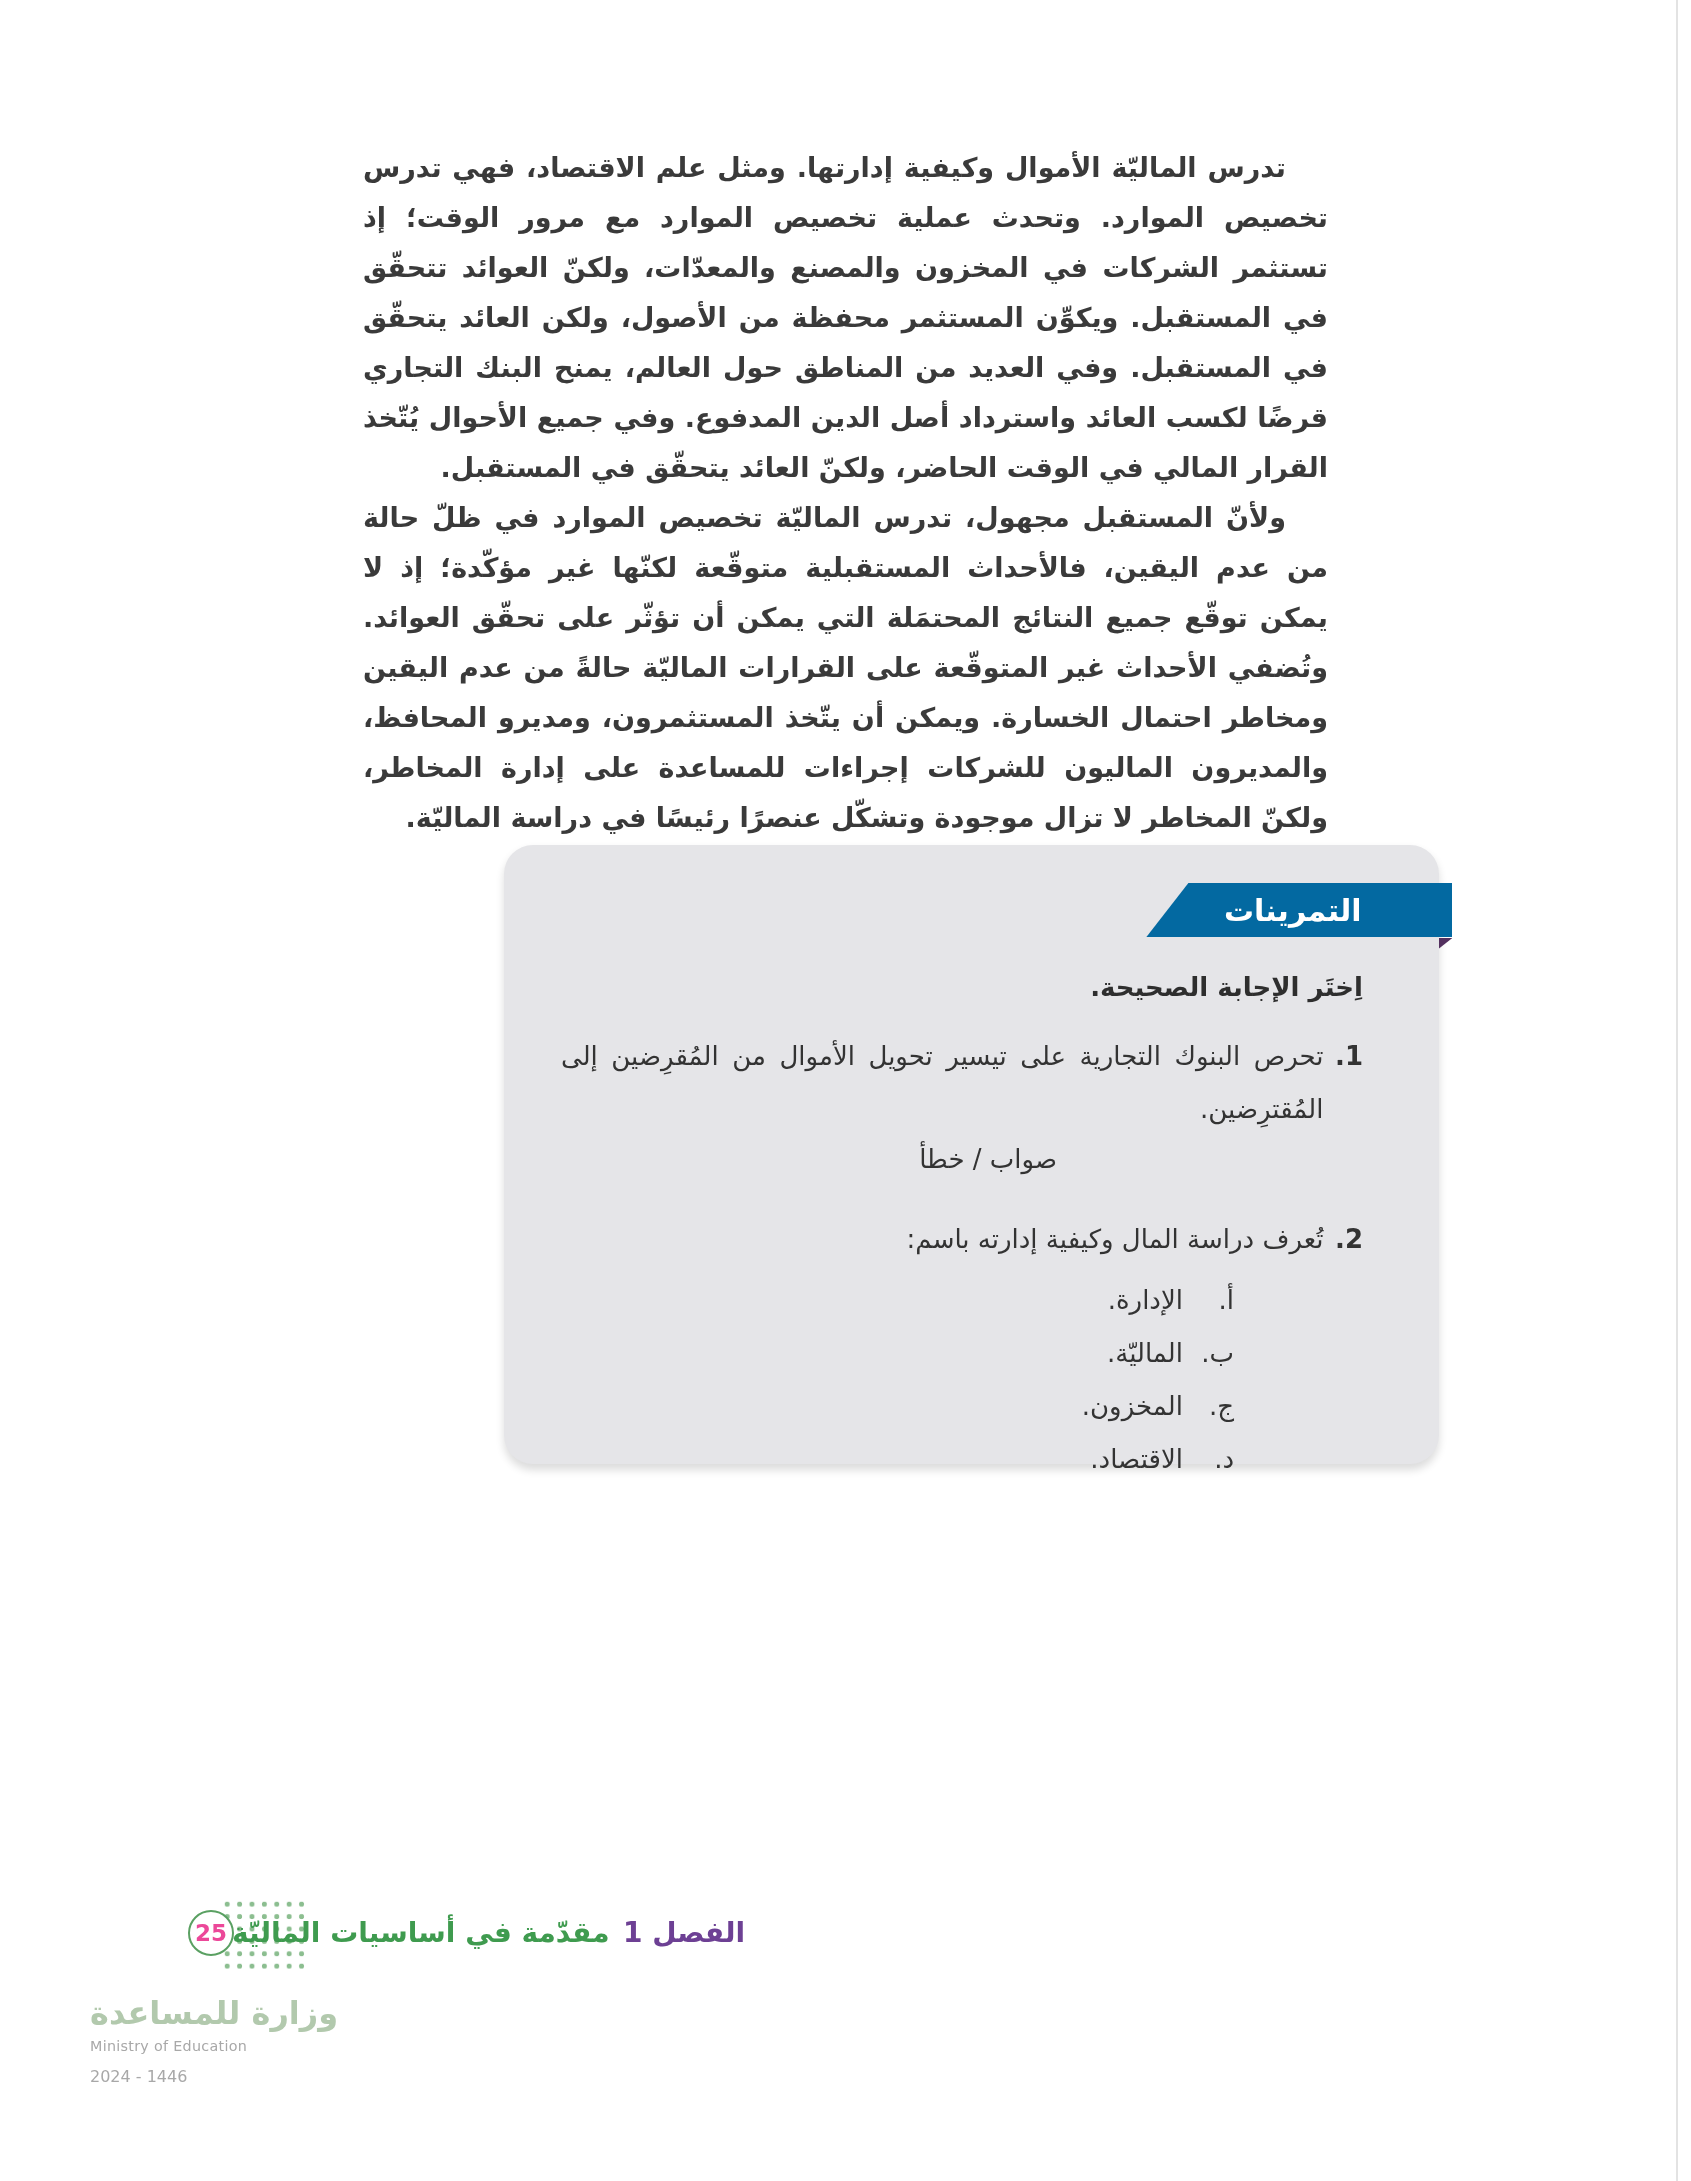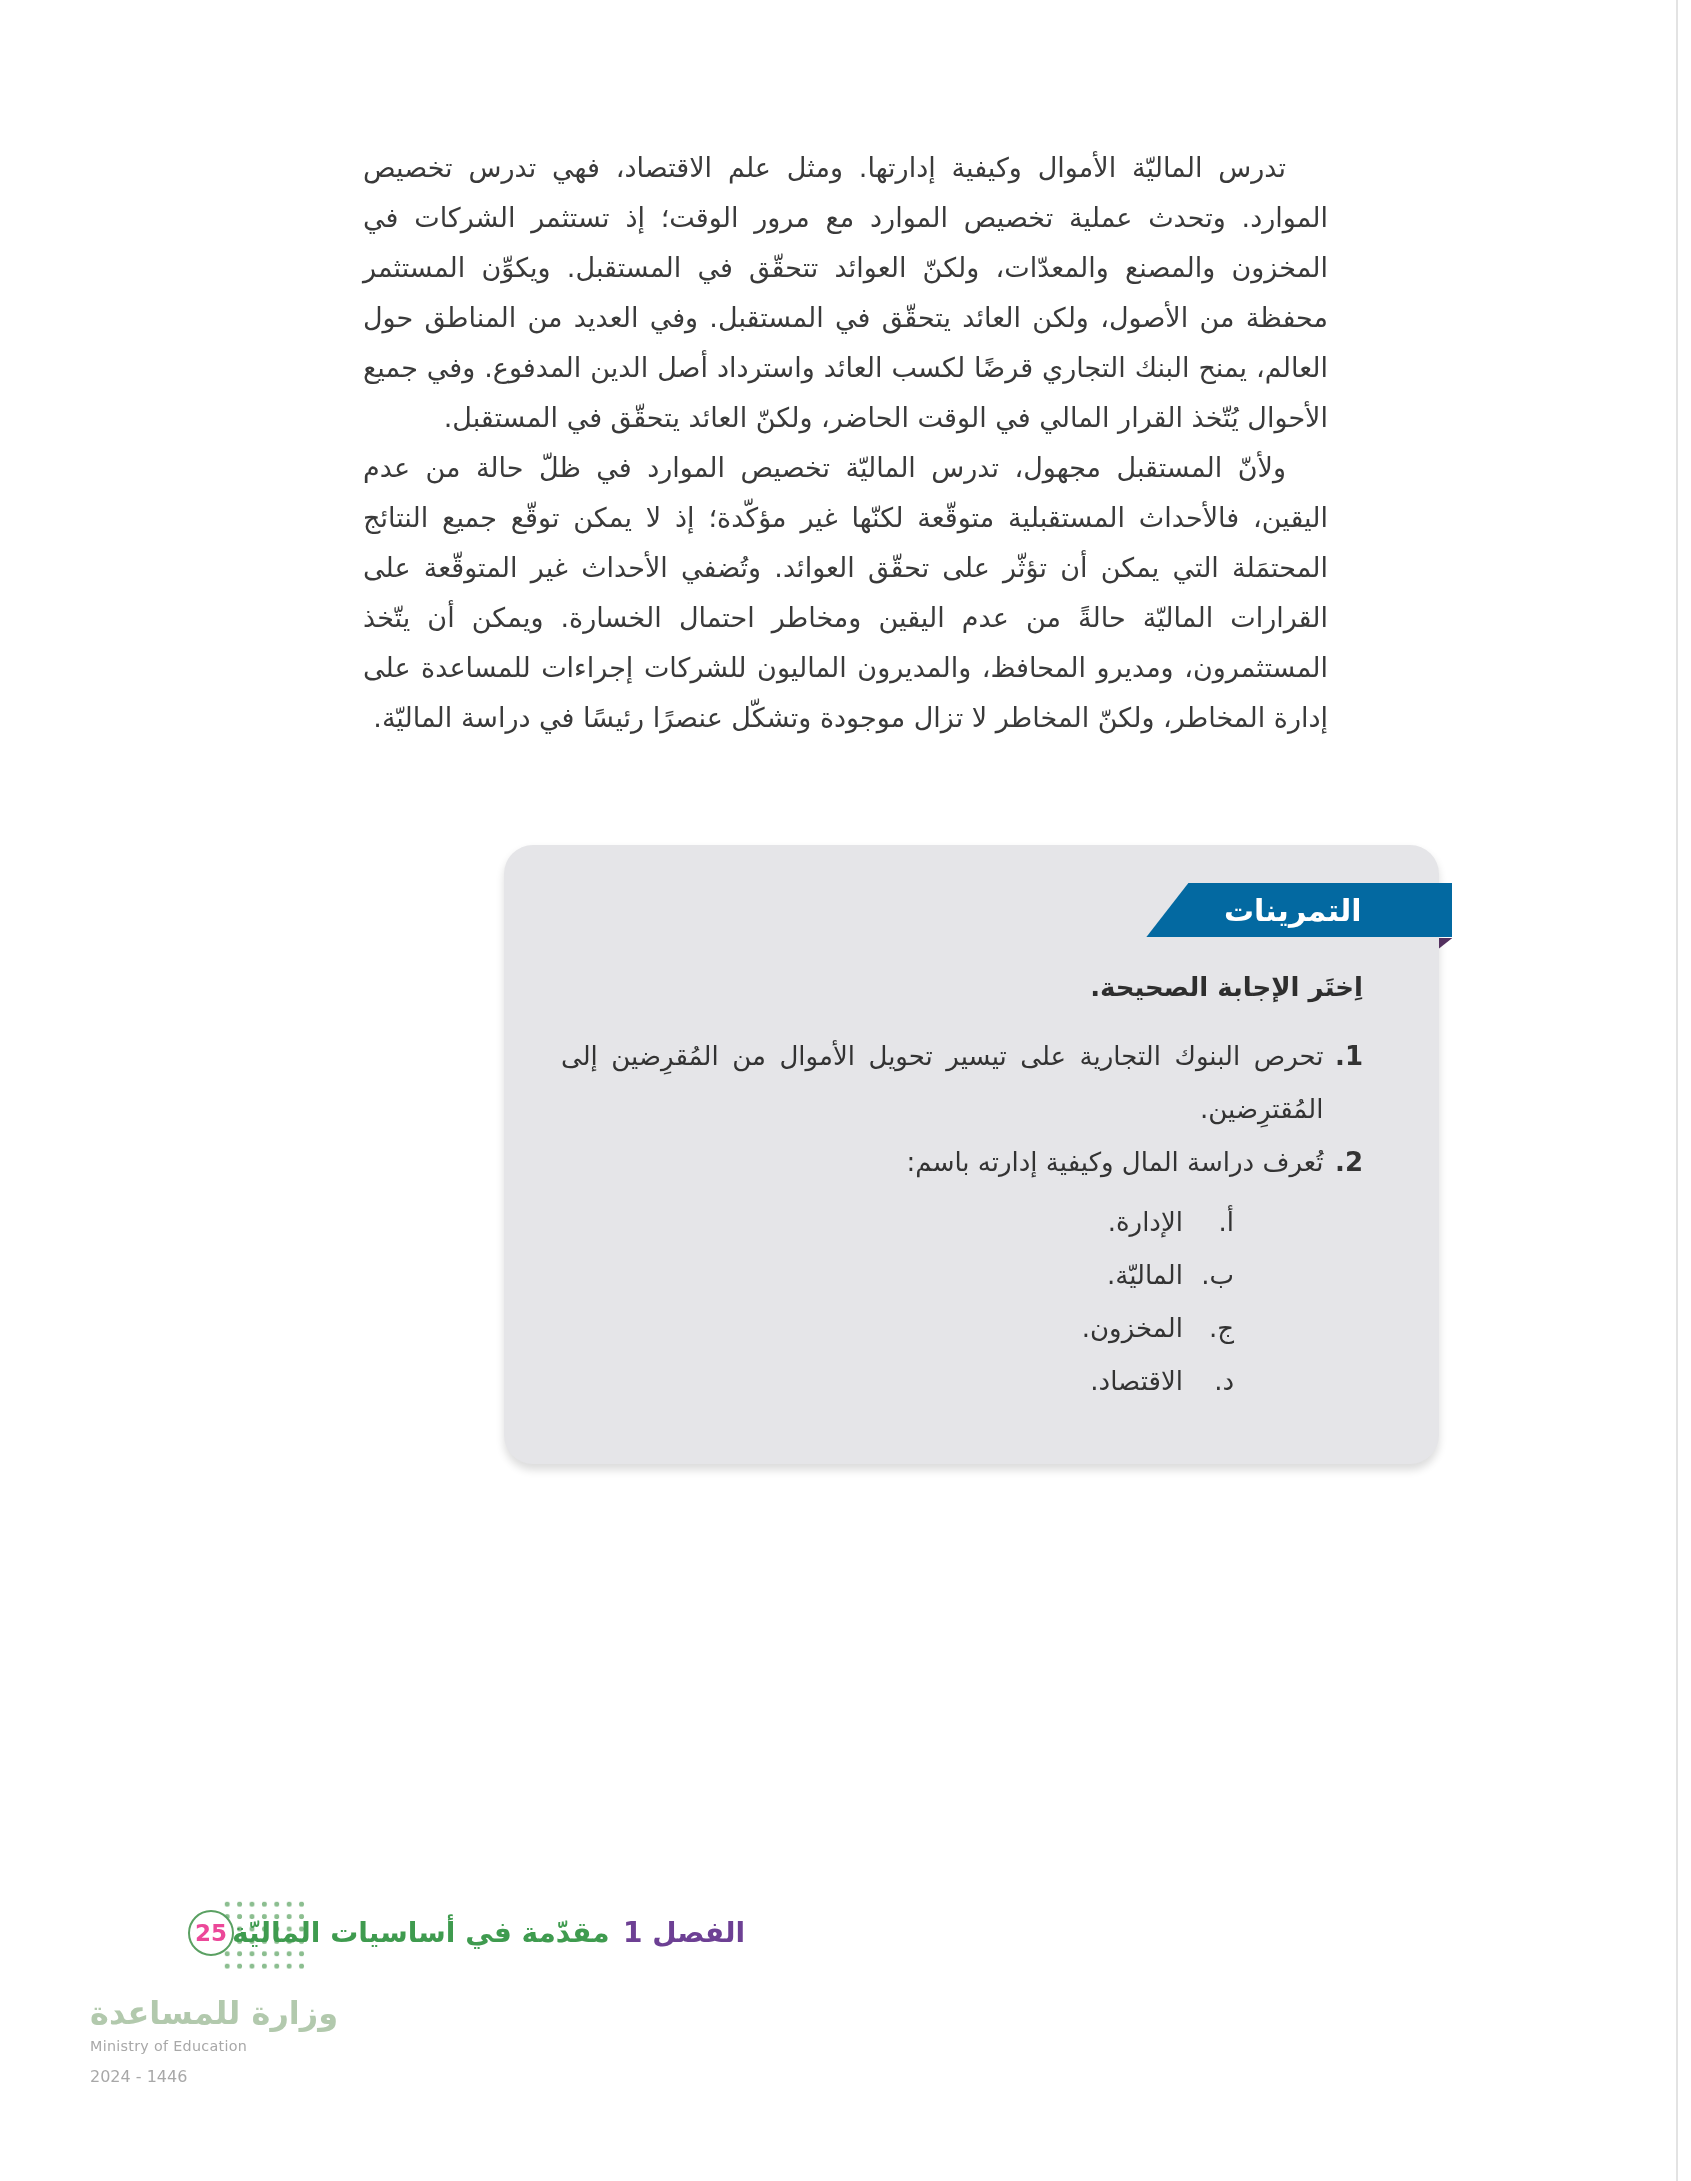--- a/index.html
+++ b/index.html
@@ -28,20 +28,21 @@
   .main-text {
     position: absolute;
     top: 143px;
     right: 363px;
     width: 965px;
     font-size: 27px;
     line-height: 50px;
     color: #3a3a3a;
     text-align: justify;
     direction: rtl;
+    font-weight: bold;
   }
   .para { text-indent: 42px; }
 
   
   .exercise-box {
     position: absolute;
     top: 845px;
     left: 505px;
     width: 935px;
     height: 619px;
@@ -195,20 +196,21 @@
     </div>
     <div class="banner-fold"></div>
 
     <div class="box-content">
       <p class="instruction">اِختَر الإجابة الصحيحة.</p>
 
       <div class="question">
         <span class="qnum">1.</span>
         <span class="qtext">تحرص البنوك التجارية على تيسير تحويل الأموال من المُقرِضين إلى المُقترِضين.</span>
       </div>
+      <p class="truefalse">صواب / خطأ</p>
 
       <div class="question">
         <span class="qnum">2.</span>
         <span class="qtext">تُعرف دراسة المال وكيفية إدارته باسم:</span>
       </div>
 
       <div class="options">
         <div class="option-row">
           <span class="opt-letter">أ.</span>
           <span class="opt-text">الإدارة.</span>

